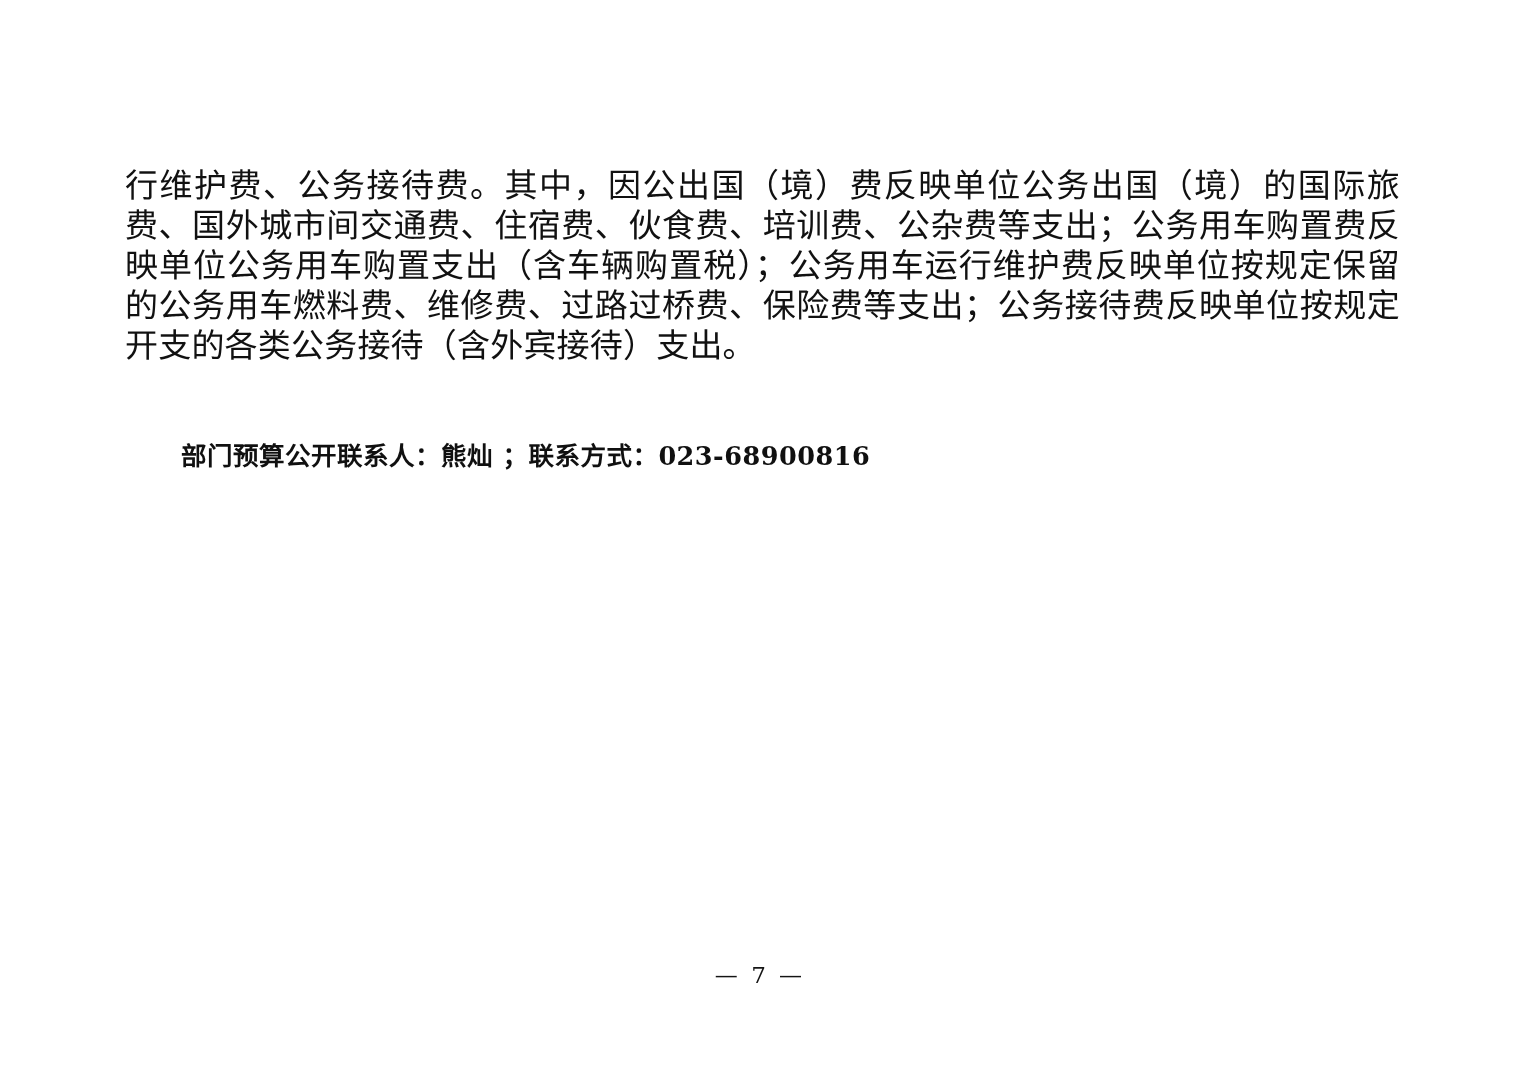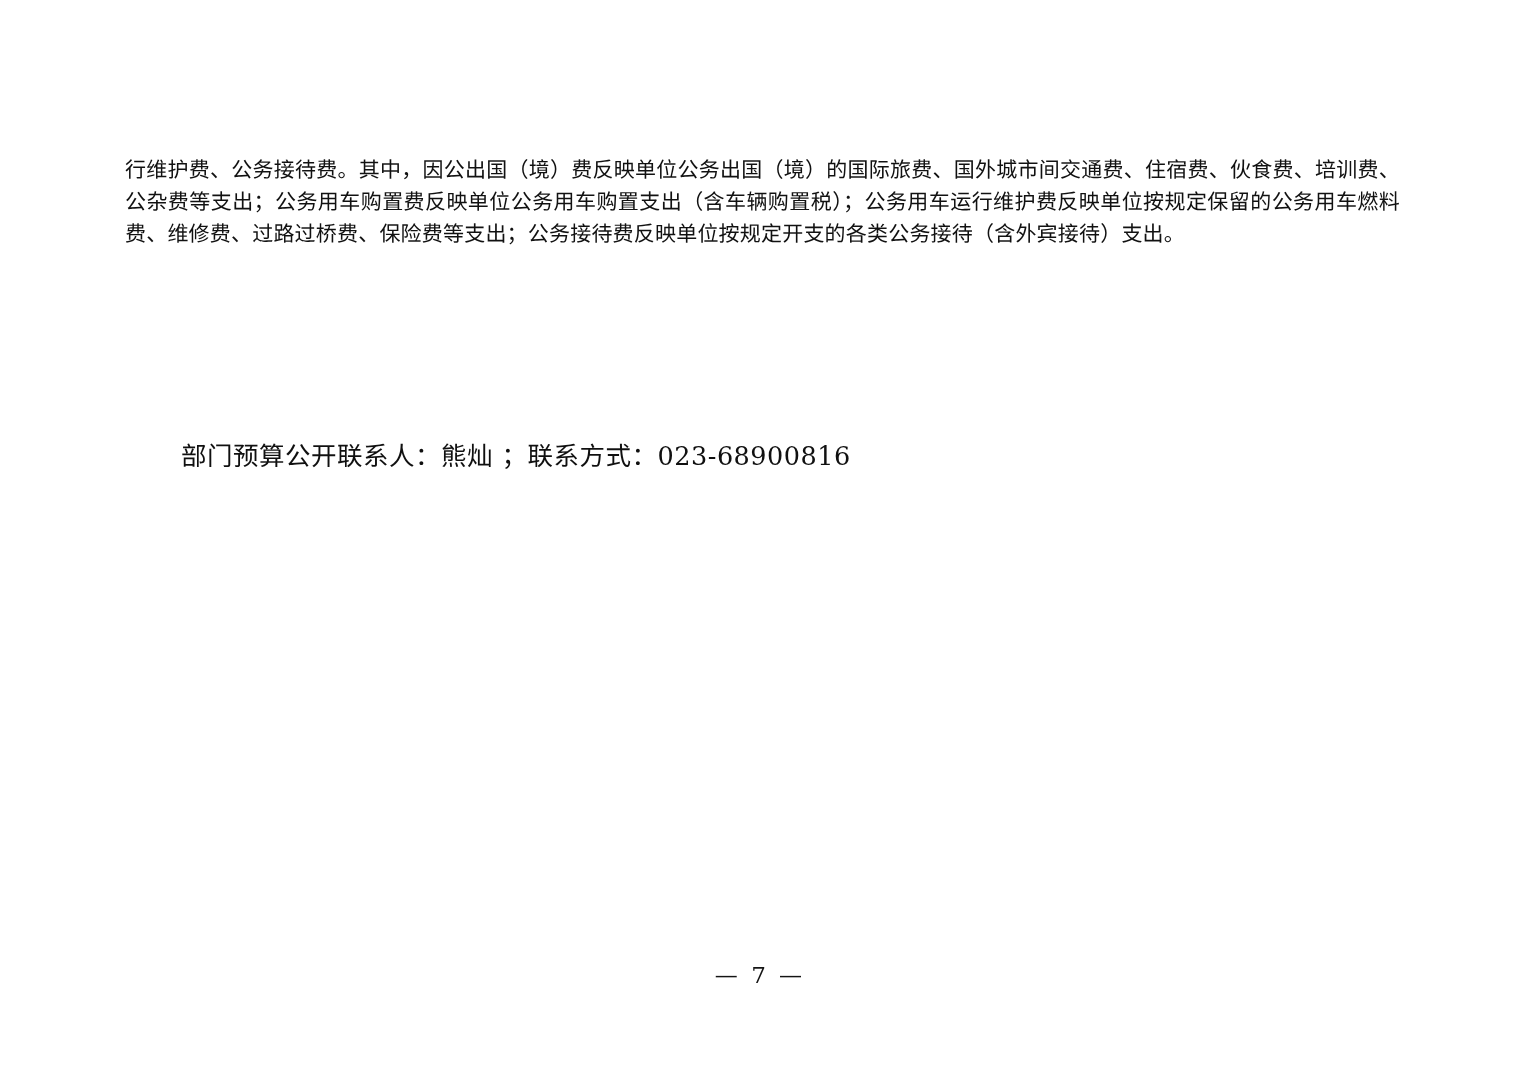--- a/index.html
+++ b/index.html
@@ -22,35 +22,35 @@
     left: 0;
     width: 1520px;
     height: 1074px;
     background: #fff;
   }
   .body-text {
     position: absolute;
     left: 125px;
     top: 133px;
     width: 1275px;
-    font-size: 21px;
-    line-height: 32px;
+    font-size: 33px;
+    line-height: 40px;
     text-align: justify;
     text-justify: inter-ideograph;
     letter-spacing: 0.2px;
     color: #111111;
   }
   .contact-line {
     position: absolute;
     left: 125px;
     top: 408px;
     width: 1275px;
     font-size: 25.5px;
     line-height: 44px;
-    font-weight: normal;
+    font-weight: bold;
     color: #101010;
     text-indent: 56px;
     letter-spacing: 0.5px;
   }
   .page-number {
     position: absolute;
     left: 0;
     right: 0;
     top: 962px;
     text-align: center;

